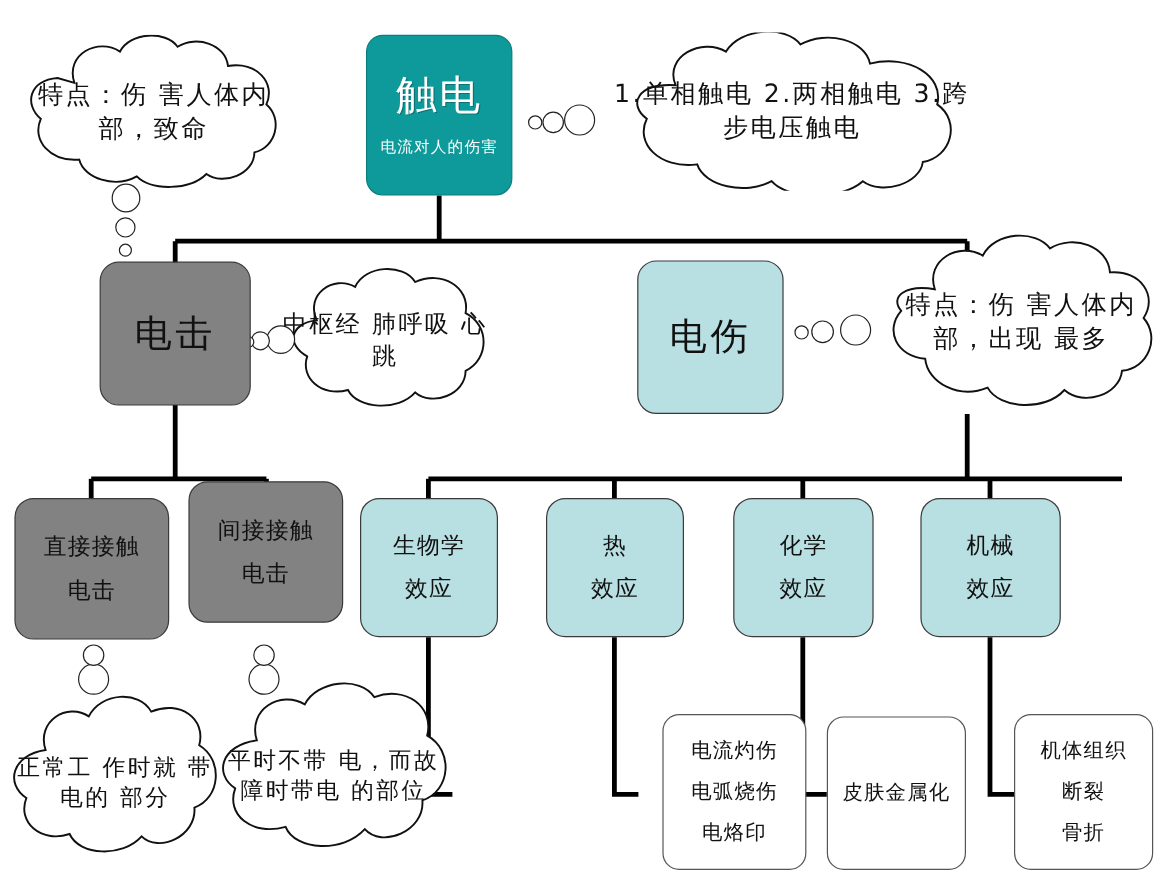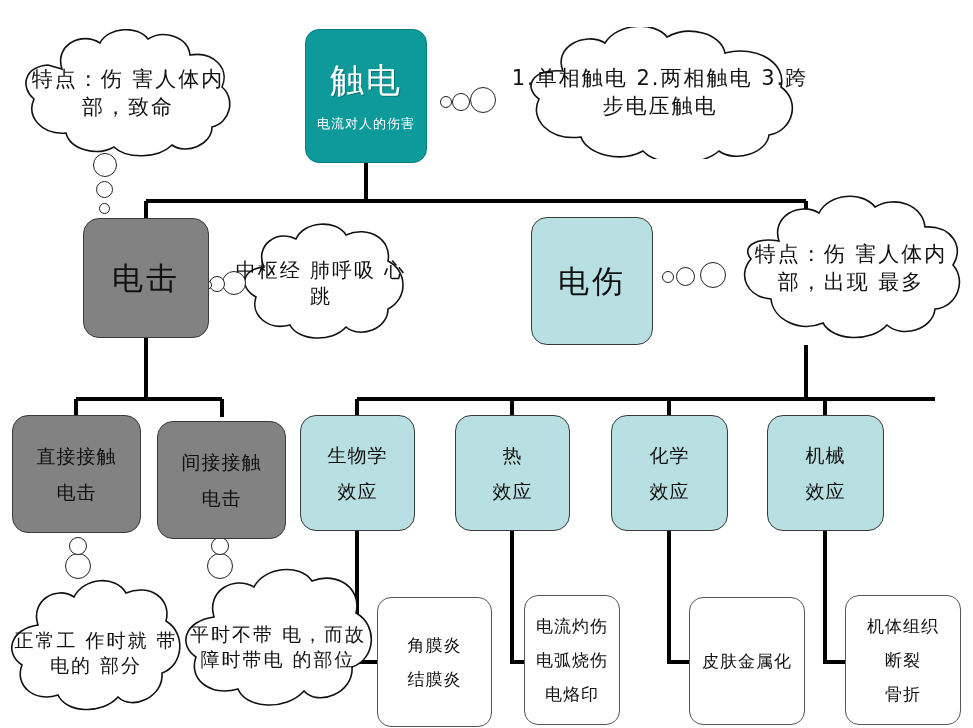--- a/index.html
+++ b/index.html
@@ -182,21 +182,21 @@
   </div>
 
   <div class="node blue" style="left:531px;top:192px;width:122px;height:128px;">
     <span class="big">电伤</span>
   </div>
 
   <div class="node gray" style="left:12px;top:390px;width:129px;height:118px;">
     <span class="ln mid">直接接触</span>
     <span class="ln mid">电击</span>
   </div>
-  <div class="node gray" style="left:157px;top:396px;width:129px;height:118px;">
+  <div class="node gray" style="left:157px;top:376px;width:129px;height:118px;">
     <span class="ln mid">间接接触</span>
     <span class="ln mid">电击</span>
   </div>
 
   <div class="node blue" style="left:300px;top:390px;width:115px;height:116px;">
     <span class="ln mid">生物学</span>
     <span class="ln mid">效应</span>
   </div>
   <div class="node blue" style="left:455px;top:390px;width:115px;height:116px;">
     <span class="ln mid">热</span>
@@ -204,25 +204,21 @@
   </div>
   <div class="node blue" style="left:611px;top:390px;width:117px;height:116px;">
     <span class="ln mid">化学</span>
     <span class="ln mid">效应</span>
   </div>
   <div class="node blue" style="left:767px;top:390px;width:117px;height:116px;">
     <span class="ln mid">机械</span>
     <span class="ln mid">效应</span>
   </div>
 
-  <div class="node white" style="left:377px;top:572px;width:115px;height:130px;">
-    <span class="ln small">角膜炎</span>
-    <span class="ln small">结膜炎</span>
-  </div>
-  <div class="node white" style="left:524px;top:570px;width:96px;height:130px;">
+  <div class="node white" style="left:552px;top:570px;width:120px;height:130px;">
     <span class="ln small">电流灼伤</span>
     <span class="ln small">电弧烧伤</span>
     <span class="ln small">电烙印</span>
   </div>
   <div class="node white" style="left:689px;top:572px;width:116px;height:128px;">
     <span class="ln small">皮肤金属化</span>
   </div>
   <div class="node white" style="left:845px;top:570px;width:116px;height:130px;">
     <span class="ln small">机体组织</span>
     <span class="ln small">断裂</span>

